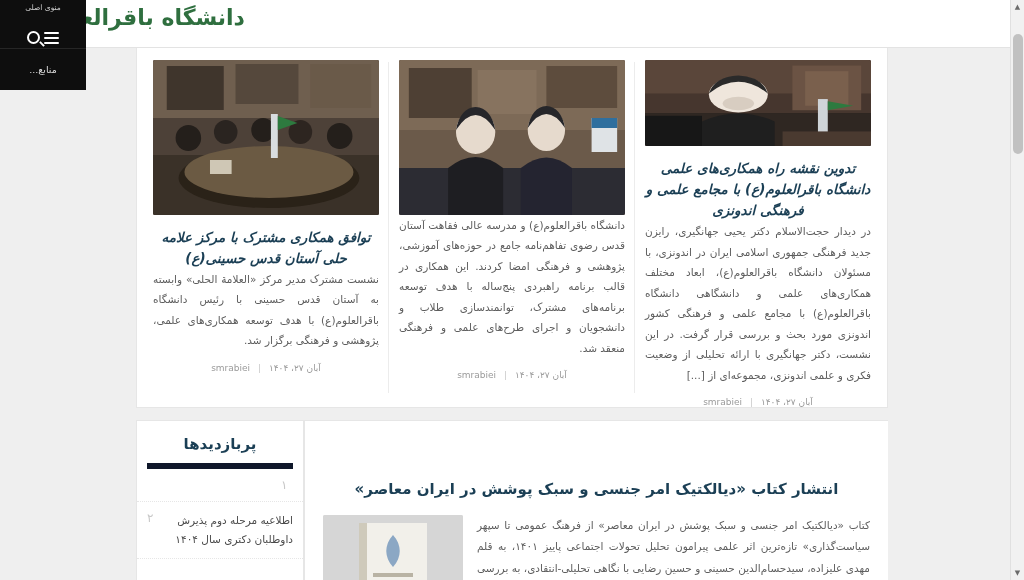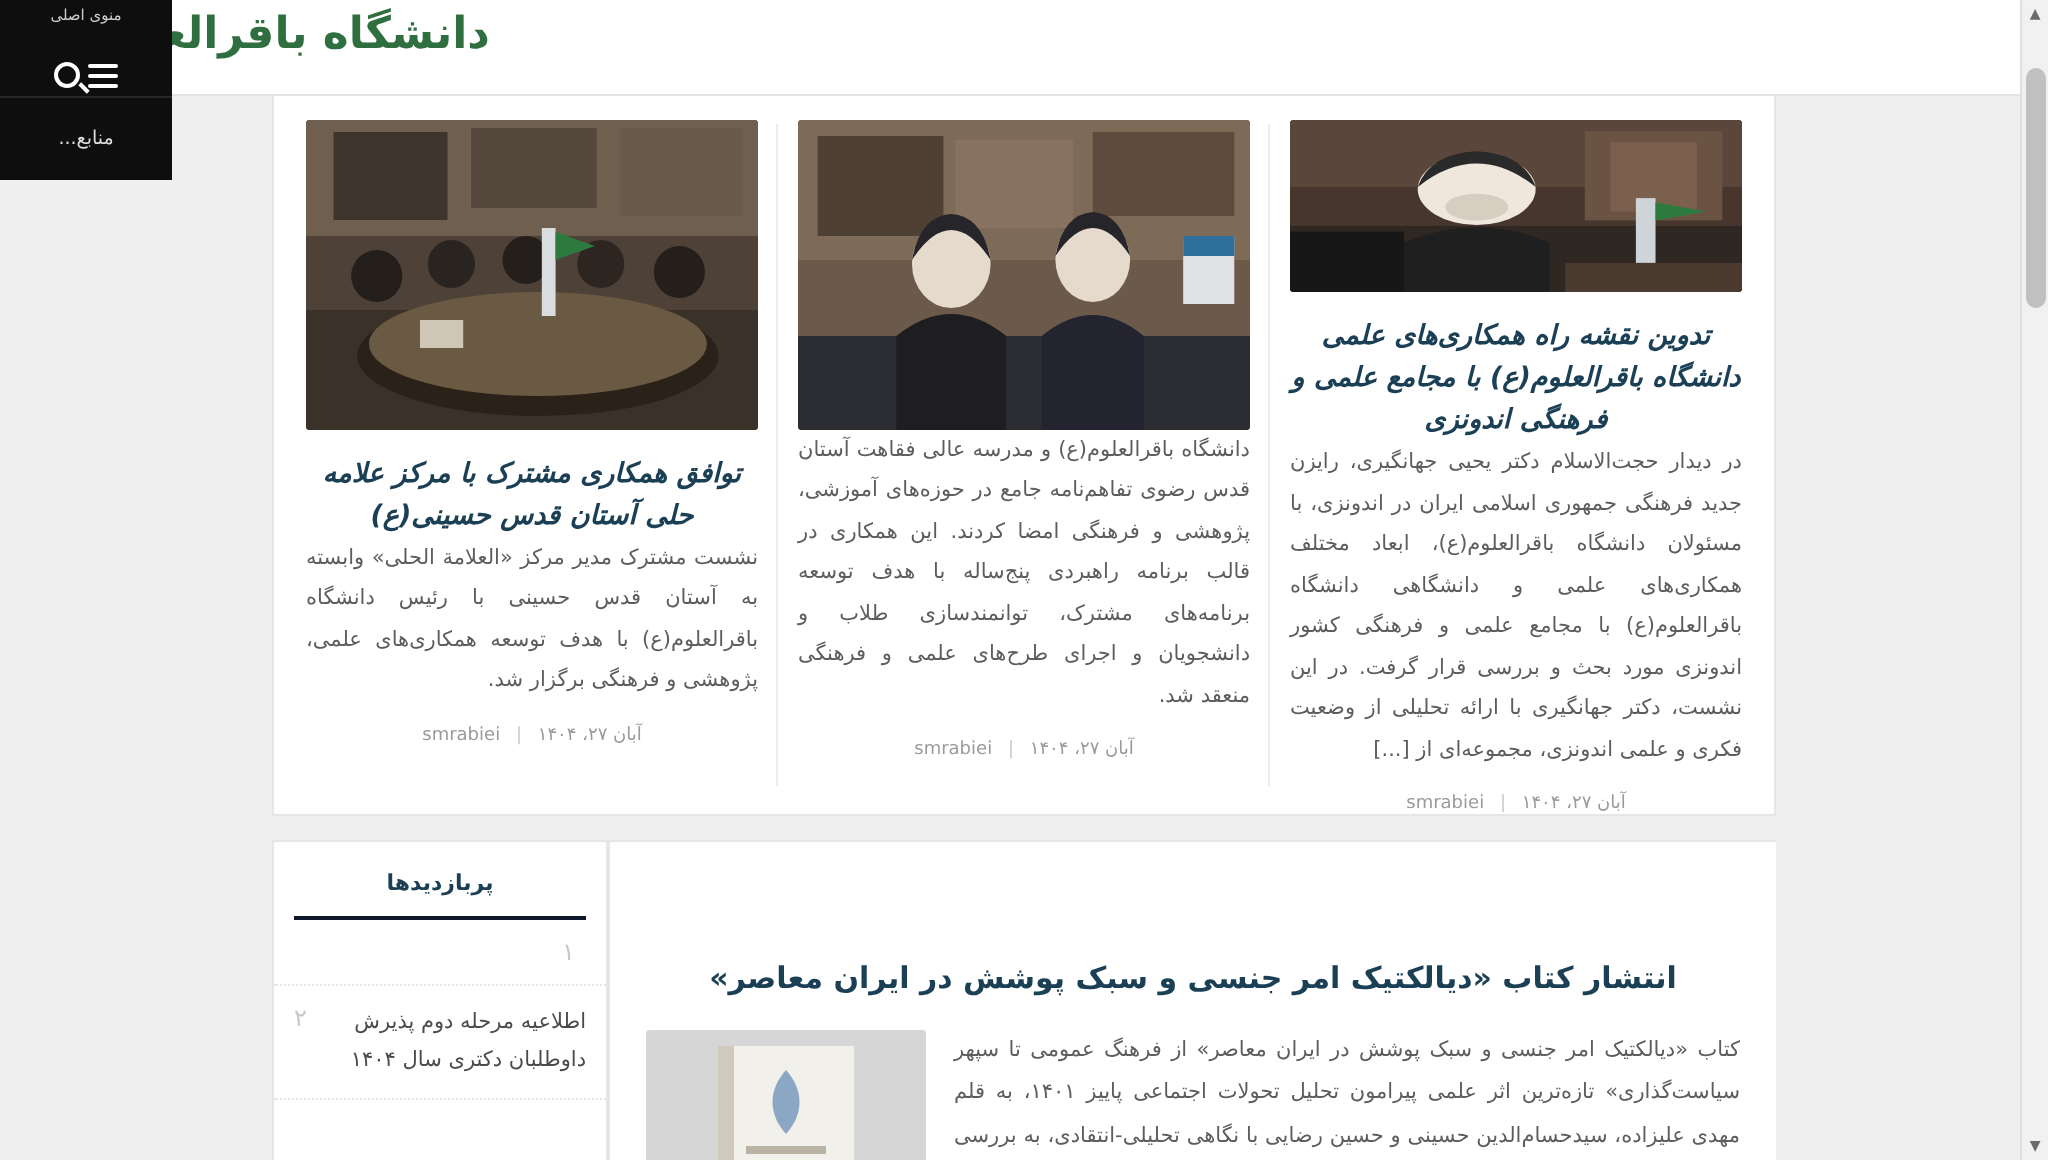--- a/index.html
+++ b/index.html
@@ -178,25 +178,25 @@
   .side-col {
     width: 168px;
     flex: 0 0 168px;
     background: #fff;
     border: 1px solid #e6e6e6;
     padding: 10px 0 0 0;
     height: 208px;
   }
   .side-title {
     text-align: center;
-    font-size: 11px;
+    font-size: 15px;
     font-weight: bold;
     color: #1b3f55;
     padding: 4px 0 10px 0;
-    border-bottom: 2px solid #0f172a;
+    border-bottom: 6px solid #0f172a;
     margin: 0 10px 0 10px;
   }
   .side-list { list-style: none; margin: 0; padding: 0; }
   .side-item {
     display: flex; align-items: flex-start;
     gap: 8px;
     padding: 9px 10px 9px 10px;
     border-bottom: 1px dotted #e6e6e6;
     direction: rtl;
   }

